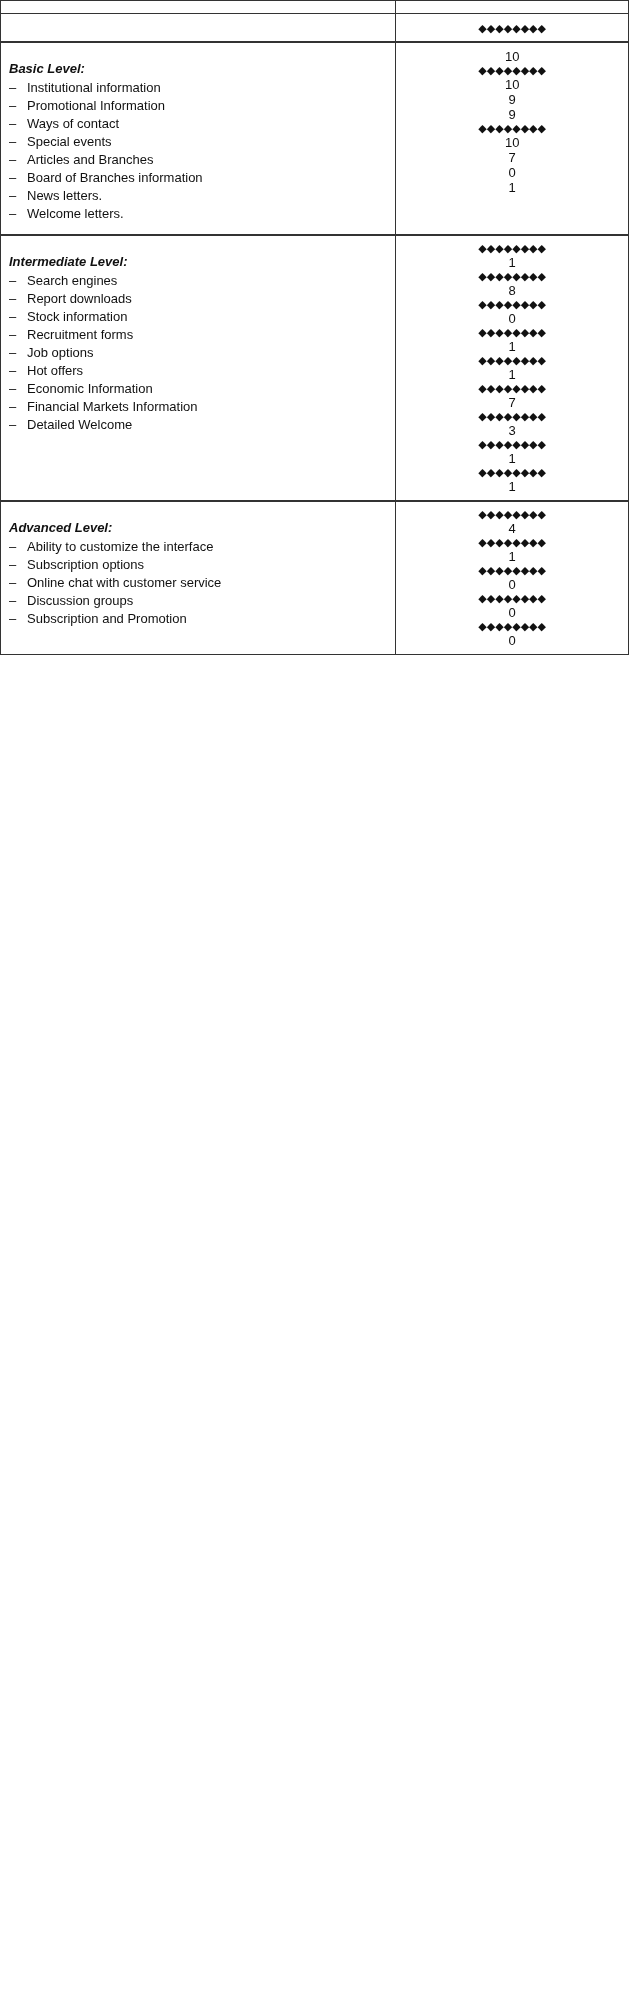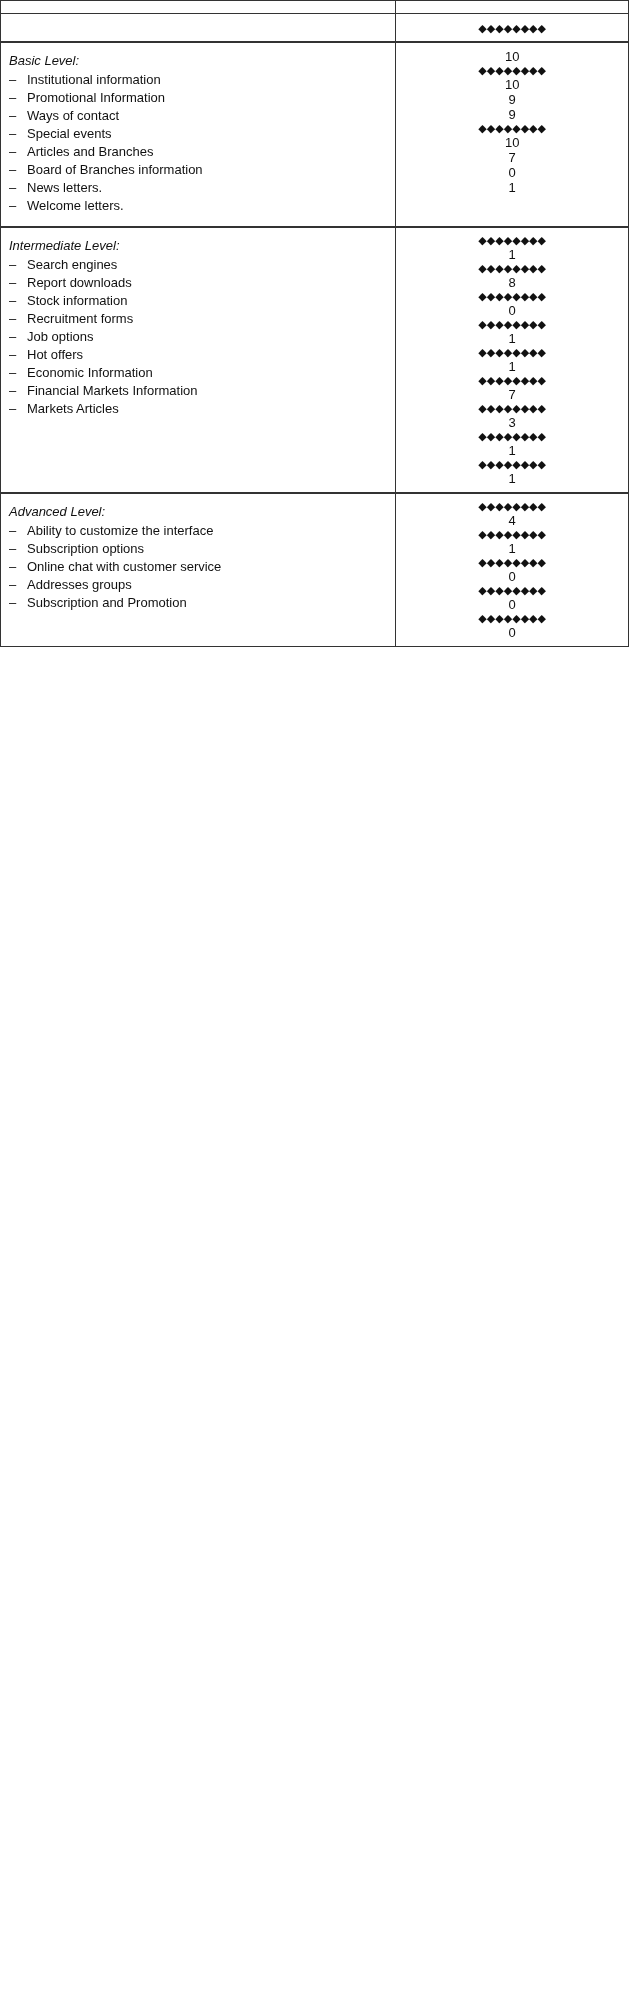--- a/index.html
+++ b/index.html
@@ -29,24 +29,24 @@
       font-size: 14px;
     }
     .col-left {
       width: 340px;
     }
     .col-right {
       width: 200px;
       text-align: center;
     }
     .section-header {
-      font-weight: normal;
+      font-weight: bold;
       font-style: italic;
       margin-bottom: 4px;
-      margin-top: 0;
+      margin-top: 8px;
     }
     .item-row {
       display: flex;
       align-items: flex-start;
       margin: 3px 0;
     }
     .dash {
       margin-right: 8px;
       min-width: 10px;
     }
@@ -160,21 +160,21 @@
             <div class="item-row">
       <span class="dash">–</span>
       <span>Economic Information</span>
     </div>
             <div class="item-row">
       <span class="dash">–</span>
       <span>Financial Markets Information</span>
     </div>
             <div class="item-row">
       <span class="dash">–</span>
-      <span>Markets Articles</span>
+      <span>Detailed Welcome</span>
     </div>
           </td>
     <td class="col-right right-section">
             <div class="diamonds">◆◆◆◆◆◆◆◆</div>
             <div>1</div>
             <div class="diamonds">◆◆◆◆◆◆◆◆</div>
             <div>8</div>
             <div class="diamonds">◆◆◆◆◆◆◆◆</div>
             <div>0</div>
             <div class="diamonds">◆◆◆◆◆◆◆◆</div>
@@ -201,21 +201,21 @@
             <div class="item-row">
       <span class="dash">–</span>
       <span>Subscription options</span>
     </div>
             <div class="item-row">
       <span class="dash">–</span>
       <span>Online chat with customer service</span>
     </div>
             <div class="item-row">
       <span class="dash">–</span>
-      <span>Addresses groups</span>
+      <span>Discussion groups</span>
     </div>
             <div class="item-row">
       <span class="dash">–</span>
       <span>Subscription and Promotion</span>
     </div>
           </td>
     <td class="col-right right-section">
             <div class="diamonds">◆◆◆◆◆◆◆◆</div>
             <div>4</div>
             <div class="diamonds">◆◆◆◆◆◆◆◆</div>

